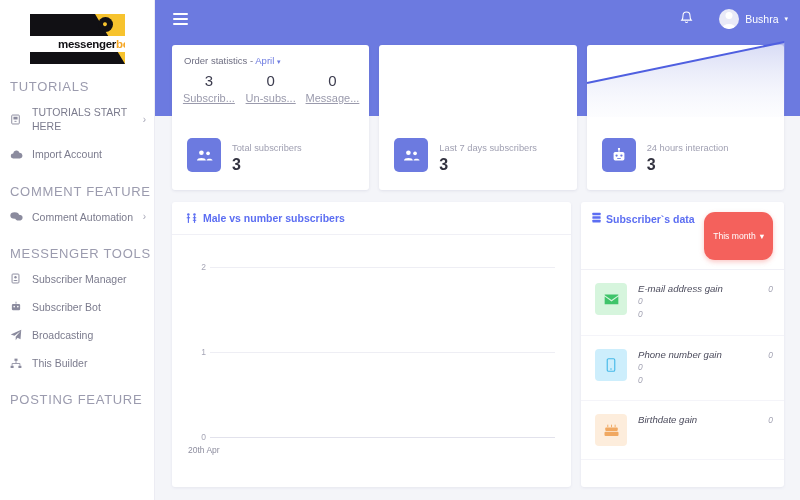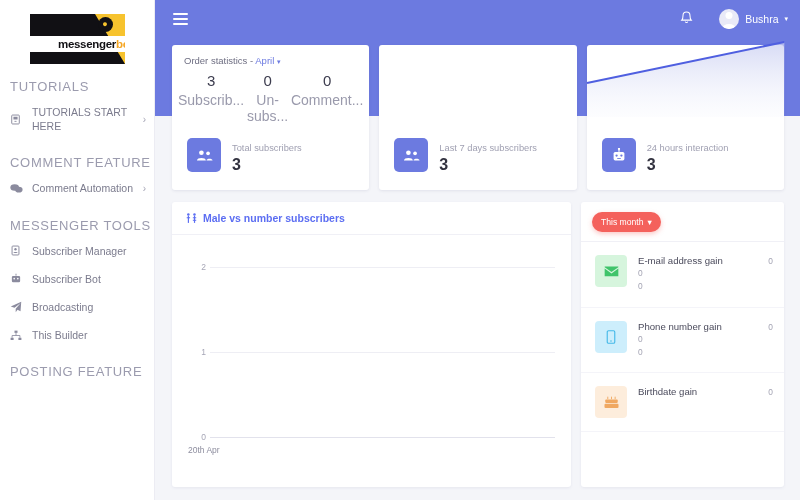--- a/index.html
+++ b/index.html
@@ -129,21 +129,21 @@
   }
   .card-head {
     padding: 10px 12px 4px 12px;
     font-size: 9.5px; color: #6e6e82;
   }
   .card-head .month { color: #6c7ae0; }
   .card-head .caret2 { color: #6c7ae0; font-size: 7px; }
   .mini-stats { display: flex; padding: 0 6px; }
   .mini-stat { flex: 1; text-align: center; }
   .mini-stat .num { font-size: 15px; color: #3c3c4e; line-height: 1.45; }
-  .mini-stat .lbl { font-size: 14px; color: #9a9aac; }
+  .mini-stat .lbl { font-size: 11px; color: #9a9aac; text-decoration: underline; }
   .card-foot {
     position: absolute; left: 0; bottom: 0;
     width: 100%;
     display: flex; align-items: center; gap: 11px;
     padding: 0 12px 16px 15px;
   }
   .foot-ico {
     width: 34px; height: 34px; border-radius: 5px;
     background: #6c7ae0; color: #fff;
     display: flex; align-items: center; justify-content: center;
@@ -194,30 +194,31 @@
     display: flex; align-items: flex-start; justify-content: space-between;
     gap: 6px; border-bottom: 1px solid #f0f0f6;
   }
   .data-head .dtitle {
     font-size: 10.5px; color: #5c6ef2; font-weight: bold;
     line-height: 1.5; display: flex; gap: 5px;
   }
   .badge {
     background: #f4615c; color: #ffffff;
     font-size: 8.6px; border-radius: 11px;
-    padding: 5px 9px; white-space: nowrap;
+    padding: 19px 9px; white-space: nowrap;
     display: inline-flex; align-items: center; gap: 4px;
     box-shadow: 0 2px 5px rgba(244,97,92,0.35);
     cursor: pointer;
   }
   .dlist { padding: 0 0 0 0; }
   .drow {
     display: flex; align-items: flex-start; gap: 11px;
     padding: 13px 11px 13px 14px;
     border-bottom: 1px solid #f4f4f9;
+    font-style: italic;
   }
   .drow .dico {
     width: 32px; height: 32px; border-radius: 4px;
     flex: 0 0 32px;
     display: flex; align-items: center; justify-content: center;
   }
   .drow .dbody { flex: 1; min-width: 0; }
   .drow .dname { font-size: 9.6px; color: #4b4b5c; line-height: 1.3; }
   .drow .dsub { font-size: 8.4px; color: #a3a3b3; line-height: 1.55; }
   .drow .dcount { font-size: 8.4px; color: #a3a3b3; padding-top: 1px; }
@@ -246,20 +247,28 @@
             <rect x="2.5" y="1.5" width="11" height="13" rx="1.2" fill="none" stroke="currentColor" stroke-width="1.4"></rect>
             <rect x="5" y="4" width="6" height="4" fill="currentColor"></rect>
             <rect x="6.5" y="10" width="3" height="1.3" fill="currentColor"></rect>
           </svg>
       </span>
       <span class="nav-txt">TUTORIALS START HERE</span>
       <span class="chev">›</span>
     </div>
 
 
+    <div class="nav-item">
+      <span class="nav-ico">
+        <svg width="13" height="11" viewBox="0 0 18 14">
+            <path d="M4.4 12.4 A3.4 3.4 0 0 1 4.4 5.6 A4.4 4.4 0 0 1 13 4.6 A3.9 3.9 0 0 1 13.6 12.4 Z" fill="currentColor"></path>
+          </svg>
+      </span>
+      <span class="nav-txt">Import Account</span>
+    </div>
 
     <div class="nav-section-label">COMMENT FEATURE</div>
 
     <div class="nav-item">
       <span class="nav-ico">
         <svg width="13" height="11" viewBox="0 0 18 14">
             <ellipse cx="6.5" cy="5.6" rx="6" ry="4.4" fill="currentColor"></ellipse>
             <ellipse cx="12.2" cy="8.6" rx="5.2" ry="3.9" fill="currentColor"></ellipse>
           </svg>
       </span>
@@ -355,21 +364,21 @@
             <div class="mini-stat">
               <div class="num">3</div>
               <div class="lbl">Subscrib...</div>
             </div>
             <div class="mini-stat">
               <div class="num">0</div>
               <div class="lbl">Un-subs...</div>
             </div>
             <div class="mini-stat">
               <div class="num">0</div>
-              <div class="lbl">Comment...</div>
+              <div class="lbl">Message...</div>
             </div>
           </div>
           <div class="card-foot">
             <span class="foot-ico">
               <svg width="17" height="13" viewBox="0 0 22 16" fill="#fff">
                   <circle cx="7" cy="4.4" r="3"></circle>
                   <circle cx="15.6" cy="5.2" r="2.4"></circle>
                   <path d="M1.2 14.5 C1.2 10.2 12.8 10.2 12.8 14.5 Z"></path>
                   <path d="M13.6 14.5 C13.6 11.3 21.4 11.3 21.4 14.5 Z"></path>
                 </svg>
@@ -452,20 +461,30 @@
             <div class="grid-line" style="top:117px"></div>
             <div class="ytick" style="top:117px">1</div>
             <div class="grid-line axis" style="top:202px"></div>
             <div class="ytick" style="top:202px">0</div>
             <div class="xtick" style="top:210px">20th Apr</div>
           </div>
         </div>
 
         <div class="data-panel">
           <div class="data-head">
+            <span class="dtitle">
+              <span>
+                <svg width="9" height="11" viewBox="0 0 12 14" fill="currentColor">
+                    <rect x="0.5" y="0.5" width="11" height="3.6" rx="0.8"></rect>
+                    <rect x="0.5" y="5.2" width="11" height="3.6" rx="0.8"></rect>
+                    <rect x="0.5" y="9.9" width="11" height="3.6" rx="0.8"></rect>
+                  </svg>
+              </span>
+              <span>Subscriber`s data</span>
+            </span>
             <span class="badge">
               <span>This month</span>
               <span>▾</span>
             </span>
           </div>
 
           <div class="dlist">
 
             <div class="drow">
               <span class="dico" style="background:#d6f5dd;color:#3fc46a">

